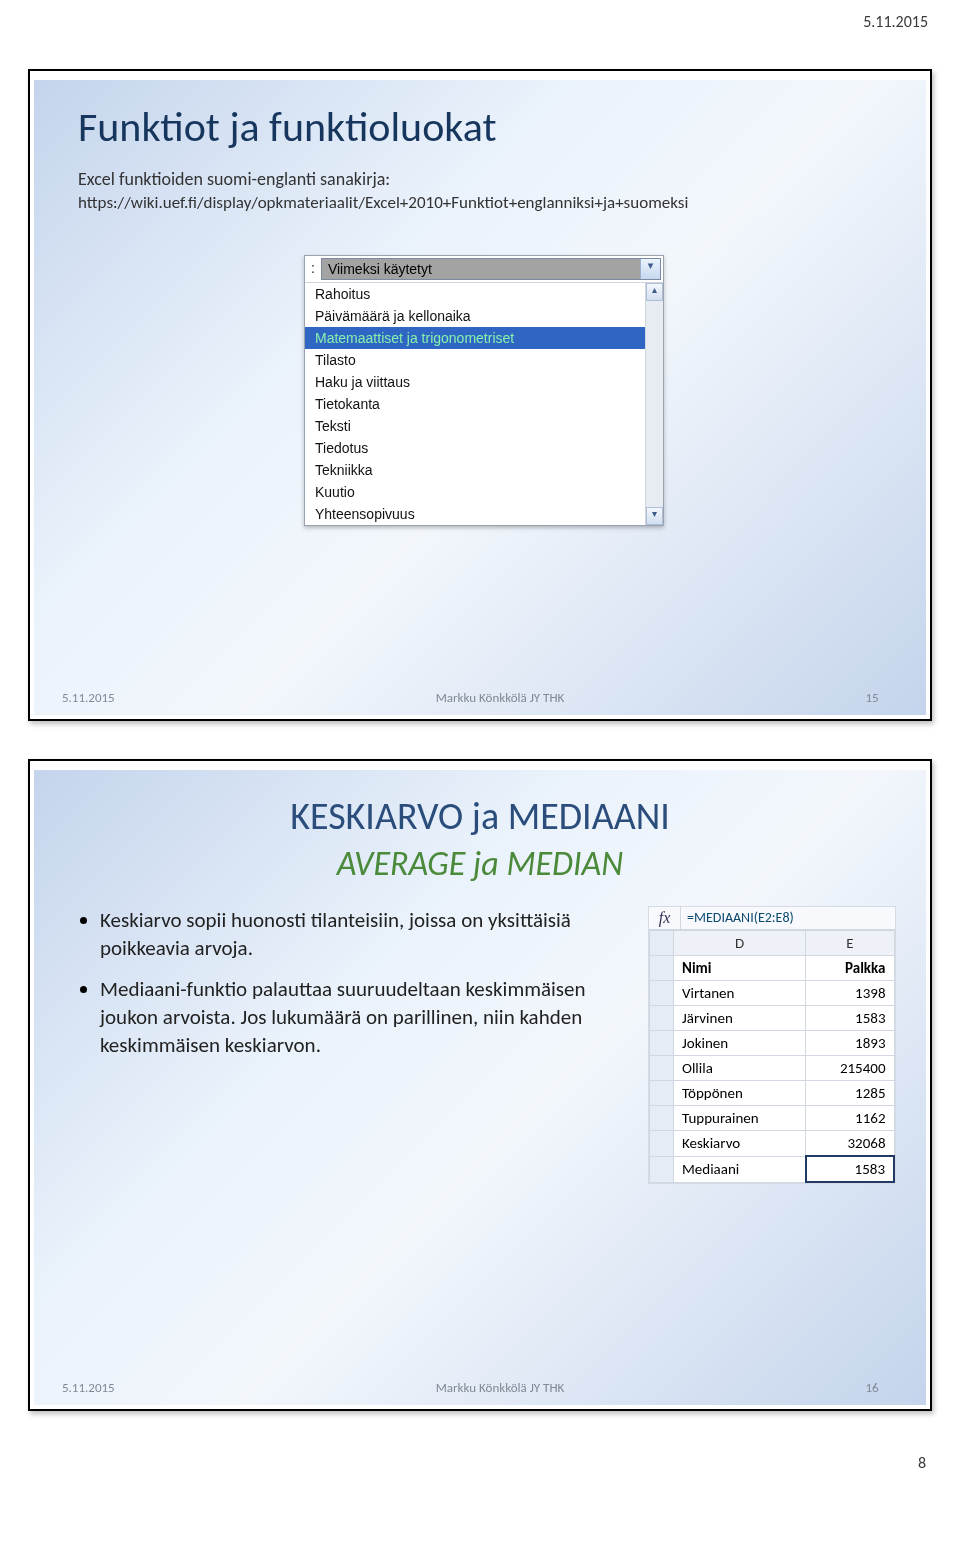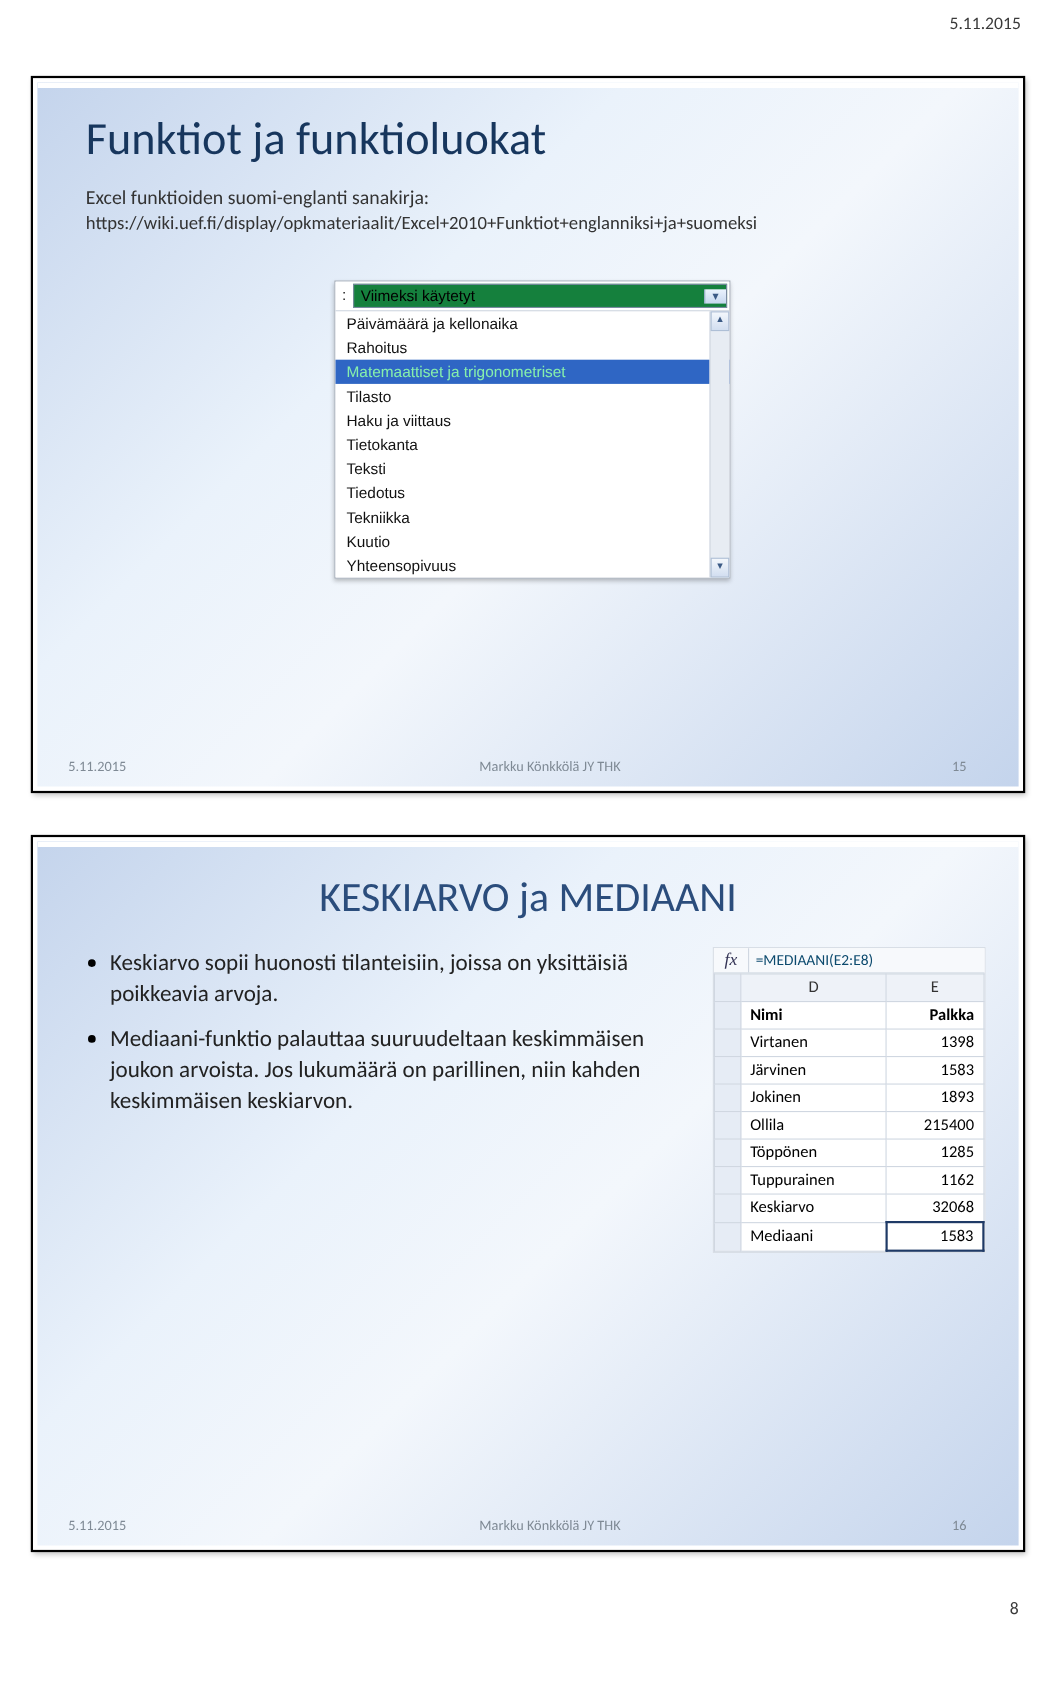--- a/index.html
+++ b/index.html
@@ -97,22 +97,21 @@
     padding: 4px 6px;
     font-size: 14px;
     color: #222;
   }
   .combo-head .box {
     flex: 1;
     border: 1px solid #7a8aa0;
     margin: 2px 2px 2px 0;
     display: flex;
     justify-content: space-between;
-    align-items: center;
-    background: #15803d;
+    background: #a3a3a3;
   }
   .combo-head .val {
     padding: 2px 6px;
     font-size: 14px;
   }
   .combo-head .dd {
     width: 20px;
     background: linear-gradient(#eaf3fd,#c7d8ee);
     border-left: 1px solid #9cb1cb;
     text-align: center;
@@ -236,22 +235,22 @@
         <div class="box">
           <span class="val">Viimeksi käytetyt</span>
           <span class="dd">▾</span>
         </div>
       </div>
       <ul id="combo-list">
         <div class="scroll">
           <div class="btn">▴</div>
           <div class="btn">▾</div>
         </div>
-      <li>Päivämäärä ja kellonaika</li>
-          <li>Rahoitus</li>
+      <li>Rahoitus</li>
+          <li>Päivämäärä ja kellonaika</li>
           <li class="sel">Matemaattiset ja trigonometriset</li>
           <li>Tilasto</li>
           <li>Haku ja viittaus</li>
           <li>Tietokanta</li>
           <li>Teksti</li>
           <li>Tiedotus</li>
           <li>Tekniikka</li>
           <li>Kuutio</li>
           <li>Yhteensopivuus</li>
         </ul>
@@ -262,20 +261,21 @@
       <div class="fc">Markku Könkkölä JY THK</div>
       <div class="fn">15</div>
     </div>
   </div>
 </div>
 
 <div class="slide-wrap">
   <div class="slide">
     <h2 class="green">
       <span>KESKIARVO ja MEDIAANI</span>
+      <span class="sub">AVERAGE ja MEDIAN</span>
     </h2>
 
     <div class="s2-body">
       <ul class="bullets" id="bullets">
           <li>Keskiarvo sopii huonosti tilanteisiin, joissa on yksittäisiä poikkeavia arvoja.</li>
           <li>Mediaani-funktio palauttaa suuruudeltaan keskimmäisen joukon arvoista. Jos lukumäärä on parillinen, niin kahden keskimmäisen keskiarvon.</li>
         </ul>
 
       <div class="tablebox">
         <div class="fx-row">

